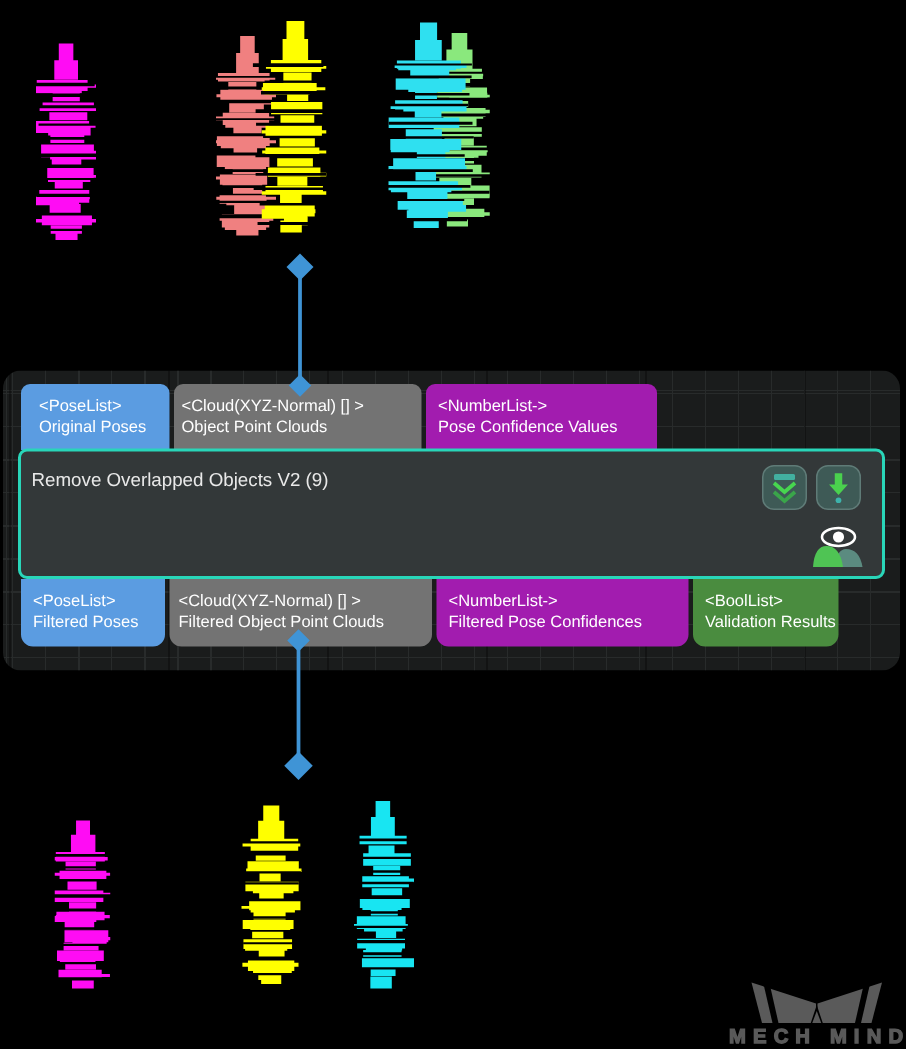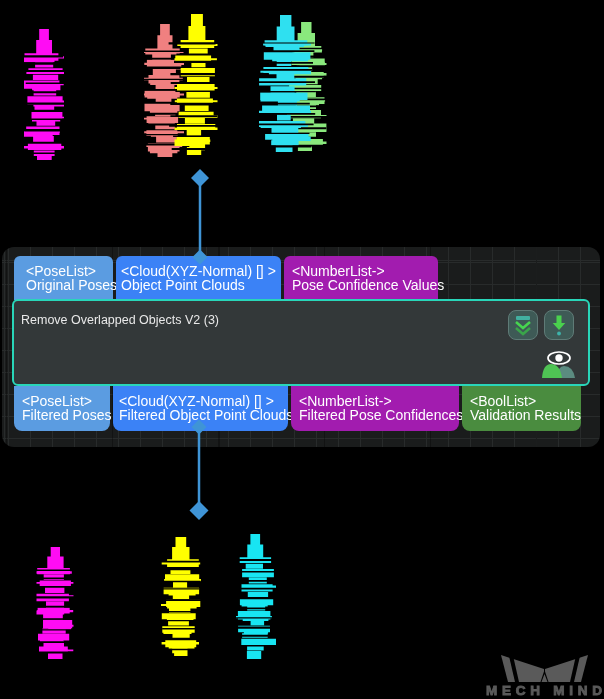--- a/index.html
+++ b/index.html
@@ -5,26 +5,26 @@
 font-family:"Liberation Sans",sans-serif}
 #stage{position:relative;width:604px;height:699px;background:#000}
 .panel{position:absolute;left:2px;top:247px;width:598px;height:200px;
 border-radius:12px;
 background:
  repeating-linear-gradient(to right,rgba(0,0,0,.32) 0 1.5px,transparent 1.5px 106px),
  repeating-linear-gradient(to right,#282b2b 0 1px,transparent 1px 22px),
  repeating-linear-gradient(to bottom,#282b2b 0 1px,transparent 1px 22px),
  #1a1c1c;
 background-position:4px 0,6px 0,0 15px,0 0}
-.tab{position:absolute;color:#fff;font-size:14px;line-height:14px;
+.tab{position:absolute;color:#fff;font-size:11px;line-height:14px;
 padding:8px 0 0 8px;height:44px;white-space:nowrap}
 .tt{top:256px;border-radius:6px 6px 0 0}
 .tb{top:386px;border-radius:0 0 8px 8px;height:45px}
 .blue{background:#5b9ce1}
-.olive{background:#3b82f6}
+.olive{background:#737373}
 .mauve{background:#a21caf}
 .green{background:#4a8c3f}
 .node{position:absolute;left:12px;top:299px;width:578px;height:87px;
 background:#333839;border:2px solid #29d6b9;border-radius:6px}
 .ntitle{position:absolute;left:7px;top:12px;font-size:12.5px;color:#e9e9e9}
 .btn{position:absolute;width:30px;height:30px;top:9px;border-radius:8px;
 background:#3e5a56;border:1px solid #5f7b77}
 </style></head>
 <body>
 <div id="stage">
@@ -70,21 +70,21 @@
 <text x="486" y="695" fill="#5a5a5a" stroke="#5a5a5a" stroke-width="0.9" font-size="13.5" font-weight="bold" letter-spacing="1" textLength="117">MECH MIND</text>
 </svg>
 
 <div class="panel"></div>
 
 <div class="tab tt blue" style="left:14px;width:99px;padding-left:12px">&lt;PoseList&gt;<br>Original Poses</div>
 <div class="tab tt olive" style="left:116px;width:165px;padding-left:5px">&lt;Cloud(XYZ-Normal) [] &gt;<br>Object Point Clouds</div>
 <div class="tab tt mauve" style="left:284px;width:154px">&lt;NumberList-&gt;<br>Pose Confidence Values</div>
 
 <div class="node">
-<div class="ntitle">Remove Overlapped Objects V2 (3)</div>
+<div class="ntitle">Remove Overlapped Objects V2 (9)</div>
 <div class="btn" style="left:494px">
 <svg width="28" height="28" viewBox="0 0 28 28">
 <rect x="7" y="5" width="14" height="4" rx="1" fill="#42b0a0"></rect>
 <path d="M7 11l7 6 7-6" stroke="#47d64f" stroke-width="2.5" fill="none"></path>
 <path d="M7 17l7 6 7-6" stroke="#3aa54a" stroke-width="2.5" fill="none"></path>
 </svg></div>
 <div class="btn" style="left:530px">
 <svg width="28" height="28" viewBox="0 0 28 28">
 <path d="M11.5 4.5h5v7.5h3.8l-6.3 7-6.3-7h3.8z" fill="#4ad14e"></path>
 <circle cx="14" cy="22.5" r="1.9" fill="#3db3ab"></circle>
@@ -93,14 +93,14 @@
 <path d="M14 31 Q16 19 22 19 Q31 19 33 31 Z" fill="#5b8b80"></path>
 <path d="M0 31 Q1 17 9 17 Q18 17 20 31 Z" fill="#4fc454"></path>
 <ellipse cx="17" cy="11" rx="11" ry="6" fill="#333839" stroke="#fff" stroke-width="1.7"></ellipse>
 <circle cx="17" cy="11" r="3.7" fill="#fff"></circle>
 </svg>
 </div>
 
 <div class="tab tb blue" style="left:14px;width:96px">&lt;PoseList&gt;<br>Filtered Poses</div>
 <div class="tab tb olive" style="left:113px;width:175px;padding-left:6px">&lt;Cloud(XYZ-Normal) [] &gt;<br>Filtered Object Point Clouds</div>
 <div class="tab tb mauve" style="left:291px;width:168px">&lt;NumberList-&gt;<br>Filtered Pose Confidences</div>
-<div class="tab tb green" style="left:462px;width:119px">&lt;BoolList&gt;<br>Validation Results</div>
+<div class="tab tb green" style="left:462px;width:97px">&lt;BoolList&gt;<br>Validation Results</div>
 
 </div>
 </body></html>

